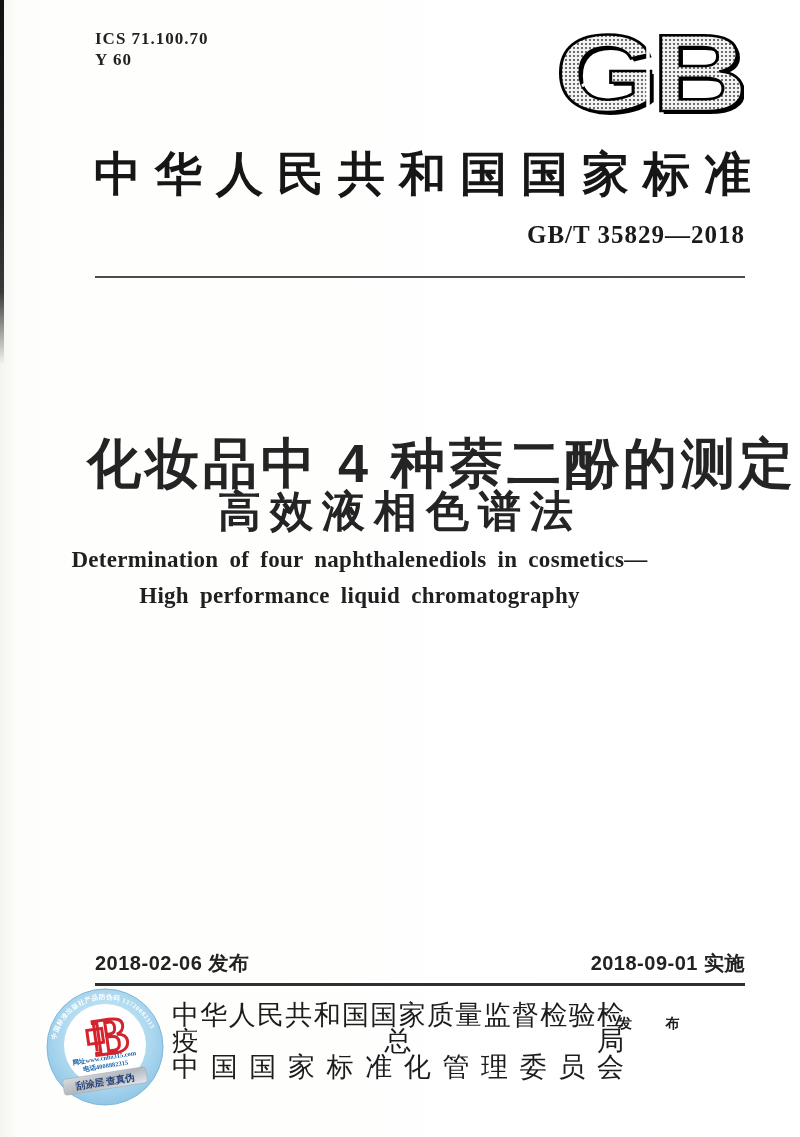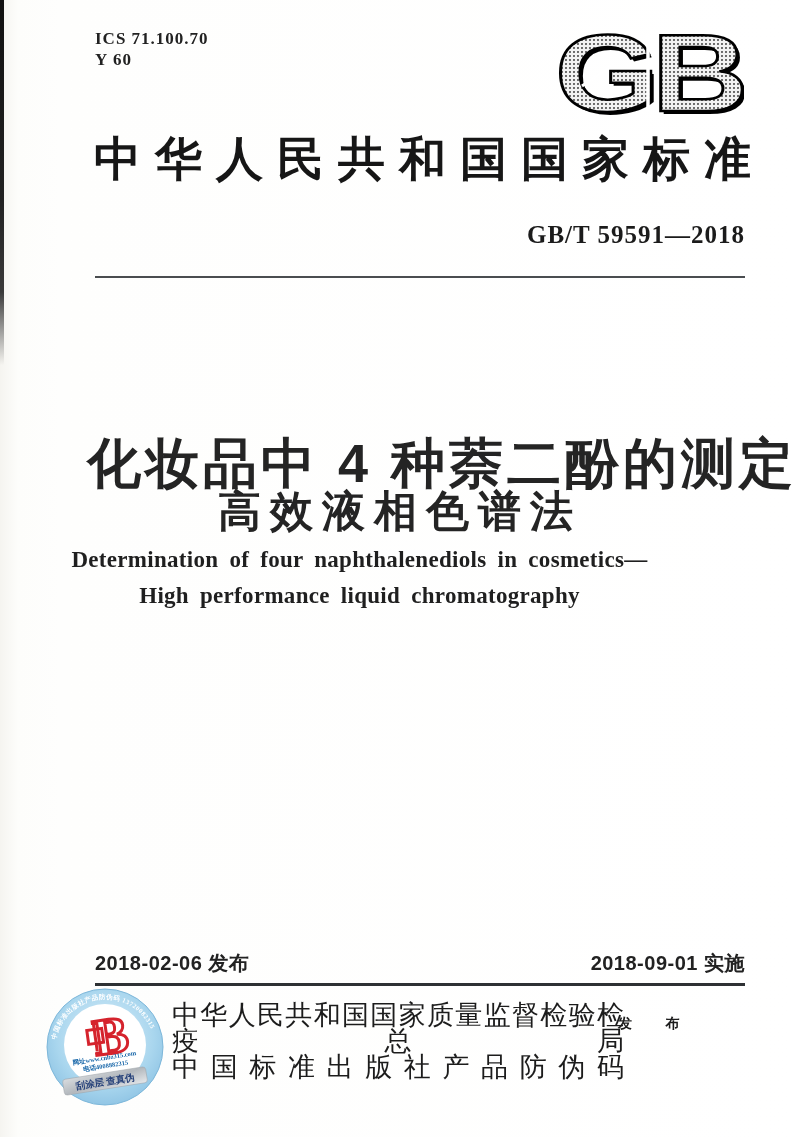--- a/index.html
+++ b/index.html
@@ -19,21 +19,21 @@
     position:absolute;left:0;top:0;width:4px;height:365px;
     background:linear-gradient(180deg,#111 0%,#222 55%,#3a3a3a 80%,rgba(60,60,60,0) 100%);
   }
   .ics{
     position:absolute;left:95px;top:28px;
     font-weight:bold;font-size:17px;line-height:21px;letter-spacing:1px;
     color:#222;
   }
   .gb-logo{position:absolute;left:552px;top:26px;width:192px;height:94px;}
   .std-title{
-    position:absolute;left:94px;top:128px;
+    position:absolute;left:94px;top:143px;
     font-size:47px;font-weight:bold;letter-spacing:14px;white-space:nowrap;
     color:#161616;
   }
   .std-number{
     position:absolute;right:55px;top:221px;
     font-size:25px;font-weight:bold;letter-spacing:1px;color:#1b1b1b;
   }
   .rule-top{
     position:absolute;left:95px;right:55px;top:276px;height:2px;
     background:#4a4d50;
@@ -93,40 +93,40 @@
     <g>
       <text x="99" y="88" text-anchor="middle" font-family="Liberation Sans, sans-serif" font-weight="bold" font-size="110" letter-spacing="-6" textLength="186" lengthAdjust="spacingAndGlyphs" fill="#000">GB</text>
       <text x="96" y="85" text-anchor="middle" font-family="Liberation Sans, sans-serif" font-weight="bold" font-size="110" letter-spacing="-6" textLength="186" lengthAdjust="spacingAndGlyphs" fill="url(#halftone)" stroke="#000" stroke-width="2.5">GB</text>
       <line x1="96" y1="8" x2="96" y2="86" stroke="#fff" stroke-width="3.5"></line>
       <line x1="30" y1="60" x2="62" y2="38" stroke="#fff" stroke-width="3"></line>
     </g>
   </svg>
 
   <div class="std-title">中华人民共和国国家标准</div>
 
-  <div class="std-number">GB/T 59591—2018</div>
+  <div class="std-number">GB/T 35829—2018</div>
 
   <div class="rule-top"></div>
 
   <div class="title-cn l1">化妆品中 4 种萘二酚的测定</div>
   <div class="title-cn l2">高效液相色谱法</div>
 
   <div class="title-en l1">Determination of four naphthalenediols in cosmetics—</div>
   <div class="title-en l2">High performance liquid chromatography</div>
 
   <div class="date-row">
     <span class="date-issue">2018-02-06 发布</span>
     <span class="date-impl">2018-09-01 实施</span>
   </div>
 
   <div class="rule-bottom"></div>
 
   <div class="issuers">
     <div class="jline">中华人民共和国国家质量监督检验检疫总局</div>
-    <div class="jline">中国标准出版社产品防伪码</div>
+    <div class="jline">中国国家标准化管理委员会</div>
   </div>
 
   <div class="publish-label">发 布</div>
 
   <svg class="seal" viewBox="0 0 122 122" xmlns="http://www.w3.org/2000/svg">
     <defs>
       <radialGradient id="ringGrad" cx="50%" cy="42%" r="60%">
         <stop offset="0%" stop-color="#dff0fa"></stop>
         <stop offset="70%" stop-color="#a9d6ee"></stop>
         <stop offset="100%" stop-color="#8fc4e4"></stop>

